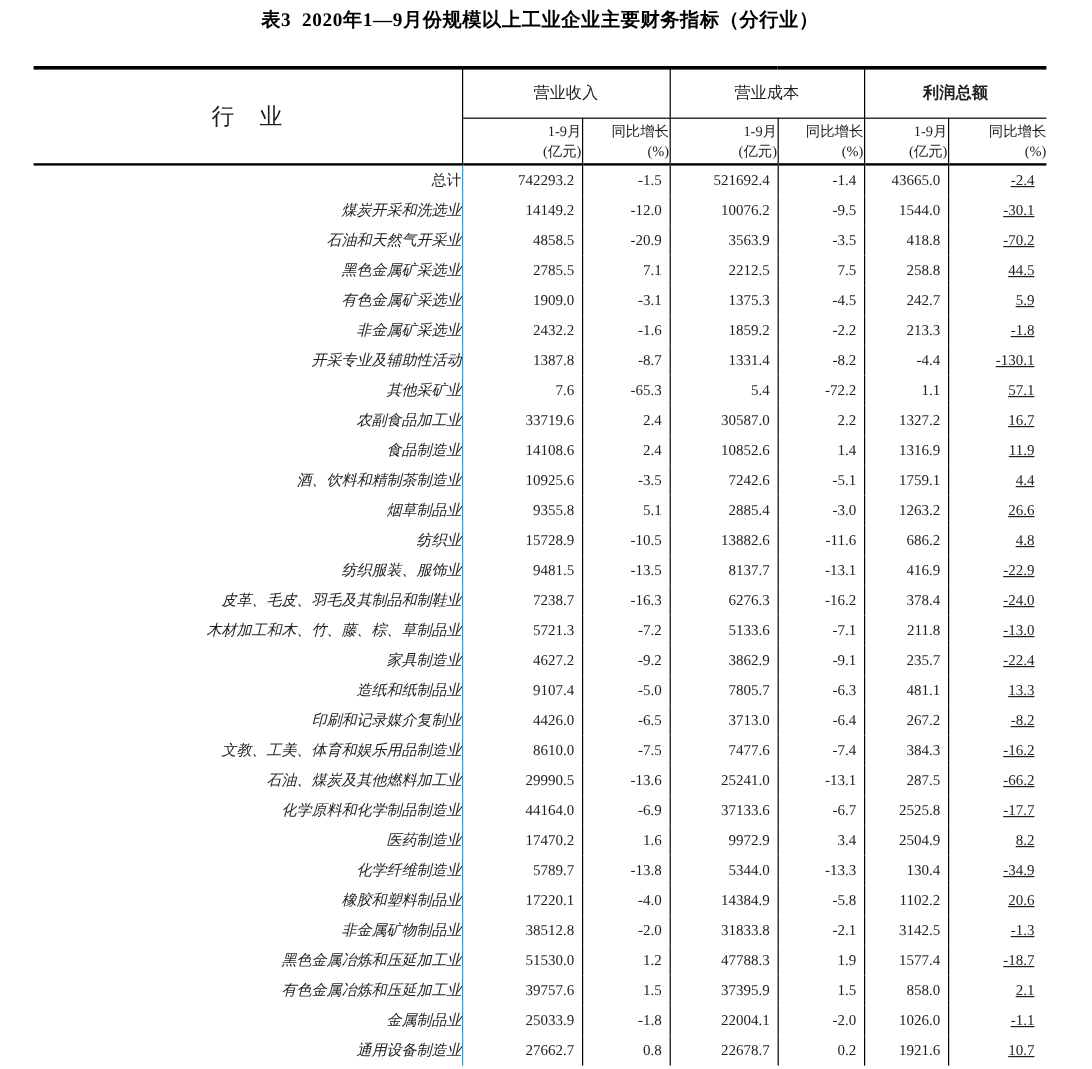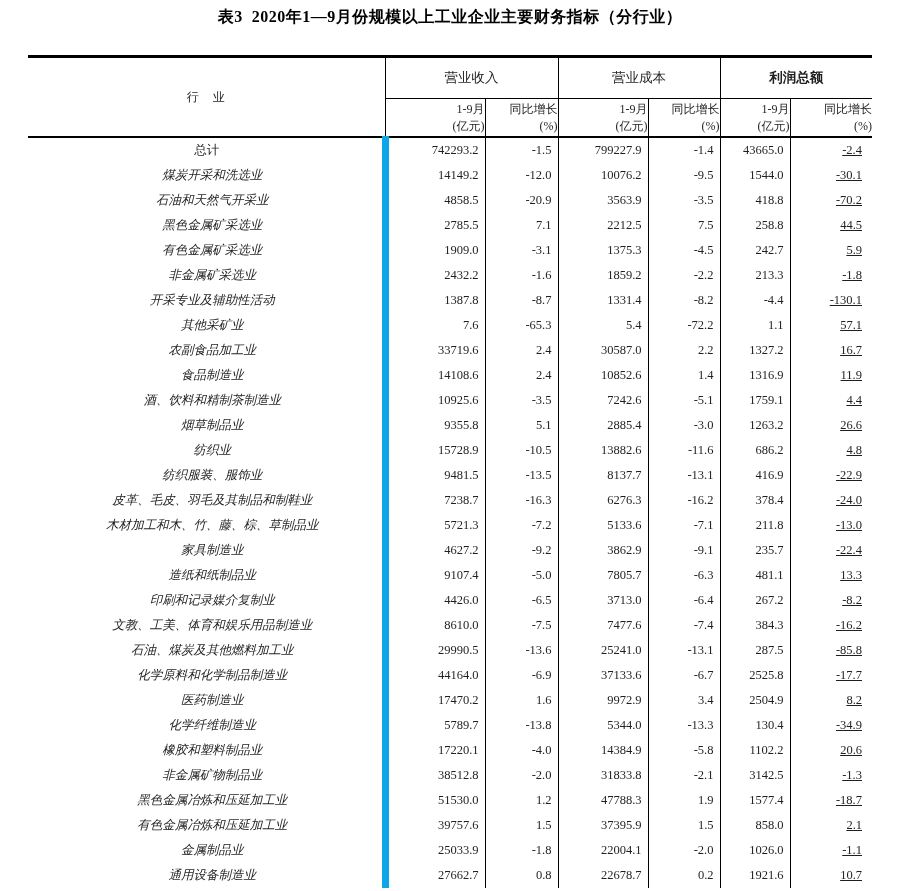--- a/index.html
+++ b/index.html
@@ -47,21 +47,21 @@
     color: #1f1f1f;
     overflow: hidden;
     white-space: nowrap;
   }
   
   th.industry-head {
     border-right: 1px solid #000000;
     border-bottom: 2px solid #000000;
     text-align: center;
     vertical-align: middle;
-    font-size: 12px;
+    font-size: 19px;
     letter-spacing: 1px;
     margin-top: 10px;
   }
   th.group-head {
     height: 40px;
     border-bottom: 1px solid #000000;
     border-right: 1px solid #000000;
     text-align: center;
     vertical-align: middle;
     font-size: 13.5px;
@@ -73,22 +73,22 @@
     border-bottom: 2px solid #000000;
     text-align: right;
     vertical-align: middle;
     font-size: 12px;
     line-height: 17px;
   }
   th.sub-head.last { border-right: none; }
   
   tr.data-row td { height: 25px; font-size: 12.5px; }
   td.industry-cell {
-    border-right: 7px solid #0ea5e9;
-    text-align: center;
+    border-right: 1px solid #0ea5e9;
+    text-align: right;
     padding-left: 4px;
     font-size: 13px;
   }
   tr.indent td.industry-cell { padding-left: 15px; font-style: italic; }
   td.num {
     border-right: 1px solid #000000;
     text-align: right;
     padding-right: 6px;
     font-family: "Liberation Serif", "DejaVu Serif", serif;
   }
@@ -148,21 +148,21 @@
             <div>同比增长</div>
             <div>(%)</div>
           </th>
         </tr>
       </thead>
       <tbody>
     <tr class="data-row">
       <td class="industry-cell">总计</td>
       <td class="num">742293.2</td>
       <td class="num">-1.5</td>
-      <td class="num">799227.9</td>
+      <td class="num">521692.4</td>
       <td class="num">-1.4</td>
       <td class="num">43665.0</td>
       <td class="num last">-2.4</td>
     </tr>
 
     <tr class="data-row indent">
       <td class="industry-cell">煤炭开采和洗选业</td>
       <td class="num">14149.2</td>
       <td class="num">-12.0</td>
       <td class="num">10076.2</td>
@@ -351,21 +351,21 @@
       <td class="num last">-16.2</td>
     </tr>
 
     <tr class="data-row indent">
       <td class="industry-cell">石油、煤炭及其他燃料加工业</td>
       <td class="num">29990.5</td>
       <td class="num">-13.6</td>
       <td class="num">25241.0</td>
       <td class="num">-13.1</td>
       <td class="num">287.5</td>
-      <td class="num last">-85.8</td>
+      <td class="num last">-66.2</td>
     </tr>
 
     <tr class="data-row indent">
       <td class="industry-cell">化学原料和化学制品制造业</td>
       <td class="num">44164.0</td>
       <td class="num">-6.9</td>
       <td class="num">37133.6</td>
       <td class="num">-6.7</td>
       <td class="num">2525.8</td>
       <td class="num last">-17.7</td>

